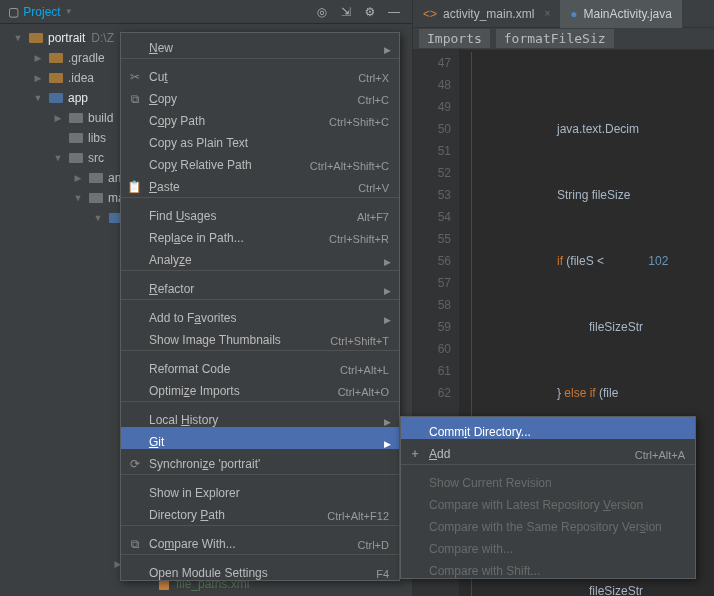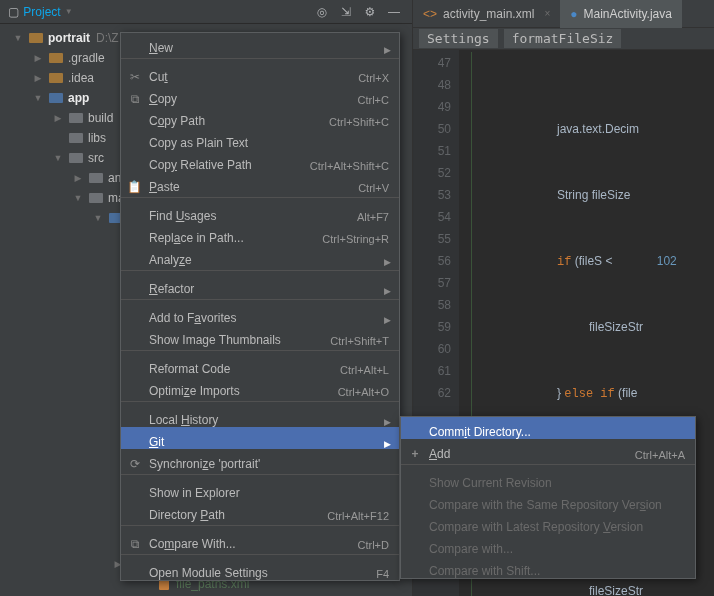--- a/index.html
+++ b/index.html
@@ -7,21 +7,21 @@
 .main { display: flex; height: 100%; }
 .left-panel { width: 412px; background: #3c3f41; display: flex; flex-direction: column; }
 .toolbar { height: 24px; background: #3c3f41; display: flex; align-items: center; padding: 0 8px; border-bottom: 1px solid #2b2b2b; }
 .toolbar-icon { margin-right: 4px; color: #afb1b3; }
 .toolbar-label { color: #0ea5e9; }
 .toolbar-dropdown-arrow { margin-left: 4px; color: #6e6e6e; font-size: 8px; }
 .toolbar-spacer { flex: 1; }
 .toolbar-btn { width: 20px; height: 20px; color: #afb1b3; margin-left: 4px; display: flex; align-items: center; justify-content: center; cursor: pointer; }
 .tree { padding: 4px 0 0 4px; }
 .tree-row { display: flex; align-items: center; height: 20px; padding-left: 0; color: #bbbbbb; cursor: pointer; }
-.tree-row.bold .tree-label { font-weight: bold; color: #eaeaea; }
+.tree-row.bold .tree-label { font-weight: normal; color: #eaeaea; }
 .tree-arrow { width: 12px; text-align: center; color: #6e6e6e; font-size: 9px; }
 .tree-icon { width: 16px; height: 16px; margin: 0 4px; display: flex; align-items: center; justify-content: center; }
 .folder-open { background: #9f7539; width: 14px; height: 10px; border-radius: 1px; }
 .folder-closed { background: #6e7175; width: 14px; height: 10px; border-radius: 1px; }
 .folder-blue { background: #4a6e9b; width: 14px; height: 10px; border-radius: 1px; }
 .file-dot { width: 10px; height: 12px; background: #6e7175; border-radius: 1px; }
 .tree-label { color: #bbbbbb; }
 .tree-path { color: #787878; margin-left: 6px; }
 .right-panel { flex: 1; background: #2b2b2b; display: flex; flex-direction: column; border-left: 1px solid #323232; }
 .tabs { height: 28px; display: flex; align-items: center; background: #3c3f41; border-bottom: 1px solid #323232; }
@@ -29,21 +29,21 @@
 .tab.active { background: #515658; color: #d0d0d0; }
 .tab-close { color: #6e6e6e; margin-left: 4px; font-size: 10px; }
 .methodbar { height: 22px; background: #3c3f41; display: flex; align-items: center; gap: 6px; padding: 0 6px; border-bottom: 1px solid #323232; }
 .method-chip { background: #4e5254; color: #bbbbbb; padding: 2px 8px; font-family: Consolas, monospace; font-size: 13px; }
 .editor { flex: 1; background: #2b2b2b; display: flex; overflow: hidden; }
 .gutter { width: 46px; background: #313335; color: #606366; font-family: Consolas, monospace; font-size: 13px; text-align: right; padding: 2px 8px 0 0; line-height: 22px; }
 .gutter-line { height: 22px; }
 .code { flex: 1; font-family: Consolas, monospace; font-size: 14px; line-height: 22px; padding-top: 2px; white-space: pre; position: relative; }
 .code-line { height: 22px; padding-left: 22px; color: #a9b7c6; }
 .guide { position: absolute; top: 2px; left: 12px; width: 1px; height: 594px; background: #3a5339; }
-.kw { color: #cc7832; font-family: Liberation Mono, monospace; }
+.kw { color: #cc7832; }
 .num { color: #6897bb; margin-left: 41px; }
 .context-menu { position: absolute; top: 32px; left: 120px; width: 280px; background: #3c3f41; border: 1px solid #5a5d5f; box-shadow: 2px 2px 8px rgba(0,0,0,0.5); z-index: 100; }
 .menu-item { display: flex; align-items: flex-end; height: 22px; padding: 0 10px 0 28px; color: #bbbbbb; cursor: pointer; position: relative; }
 .menu-item.hl { background: #4b6eaf; color: #ffffff; }
 .menu-item .shortcut { margin-left: auto; color: #999999; font-size: 11px; }
 .menu-item .submenu-arrow { position: absolute; right: 8px; font-size: 9px; color: #8a8a8a; }
 .menu-item.hl .submenu-arrow { color: #fff; }
 .menu-item .mi-icon { position: absolute; left: 6px; width: 16px; text-align: center; color: #8c8c8c; }
 .menu-sep { height: 1px; background: #515151; margin: 3px 0; }
 .underline-letter { text-decoration: underline; }
@@ -159,21 +159,21 @@
         <span style="color:#c9823f">&lt;&gt;</span>
         <span>activity_main.xml</span>
         <span class="tab-close">×</span>
       </div>
       <div class="tab active">
         <span style="color:#4a88c7">●</span>
         <span>MainActivity.java</span>
       </div>
     </div>
     <div class="methodbar">
-      <span class="method-chip">Settings</span>
+      <span class="method-chip">Imports</span>
       <span class="method-chip">formatFileSiz</span>
     </div>
     <div class="editor">
       <div class="gutter">
         <div class="gutter-line">47</div>
         <div class="gutter-line">48</div>
         <div class="gutter-line">49</div>
         <div class="gutter-line">50</div>
         <div class="gutter-line">51</div>
         <div class="gutter-line">52</div>
@@ -243,21 +243,21 @@
       <span><span class="underline-letter">P</span>aste</span>
       <span class="shortcut">Ctrl+V</span>
     </div>
   <div class="menu-sep"></div>
   <div class="menu-item">
       <span>Find <span class="underline-letter">U</span>sages</span>
       <span class="shortcut">Alt+F7</span>
     </div>
   <div class="menu-item">
       <span>Repl<span class="underline-letter">a</span>ce in Path...</span>
-      <span class="shortcut">Ctrl+String+R</span>
+      <span class="shortcut">Ctrl+Shift+R</span>
     </div>
   <div class="menu-item">
       <span>Analy<span class="underline-letter">z</span>e</span>
       <span class="submenu-arrow">▶</span>
     </div>
   <div class="menu-sep"></div>
   <div class="menu-item">
       <span><span class="underline-letter">R</span>efactor</span>
       <span class="submenu-arrow">▶</span>
     </div>
@@ -321,24 +321,24 @@
   <div class="menu-item">
       <span class="mi-icon plus-icon">+</span>
       <span><span class="underline-letter">A</span>dd</span>
       <span class="shortcut">Ctrl+Alt+A</span>
     </div>
   <div class="menu-sep"></div>
   <div class="menu-item disabled">
       <span>Show Current Revision</span>
     </div>
   <div class="menu-item disabled">
+      <span>Compare with Latest Repository <span class="underline-letter">V</span>ersion</span>
+    </div>
+  <div class="menu-item disabled">
       <span>Compare with the Same Repository Ver<span class="underline-letter">s</span>ion</span>
     </div>
   <div class="menu-item disabled">
-      <span>Compare with Latest Repository <span class="underline-letter">V</span>ersion</span>
-    </div>
-  <div class="menu-item disabled">
       <span>Compare with...</span>
     </div>
   <div class="menu-item disabled">
       <span>Compare with Shift...</span>
     </div>
 </div>
 
 </body></html>

